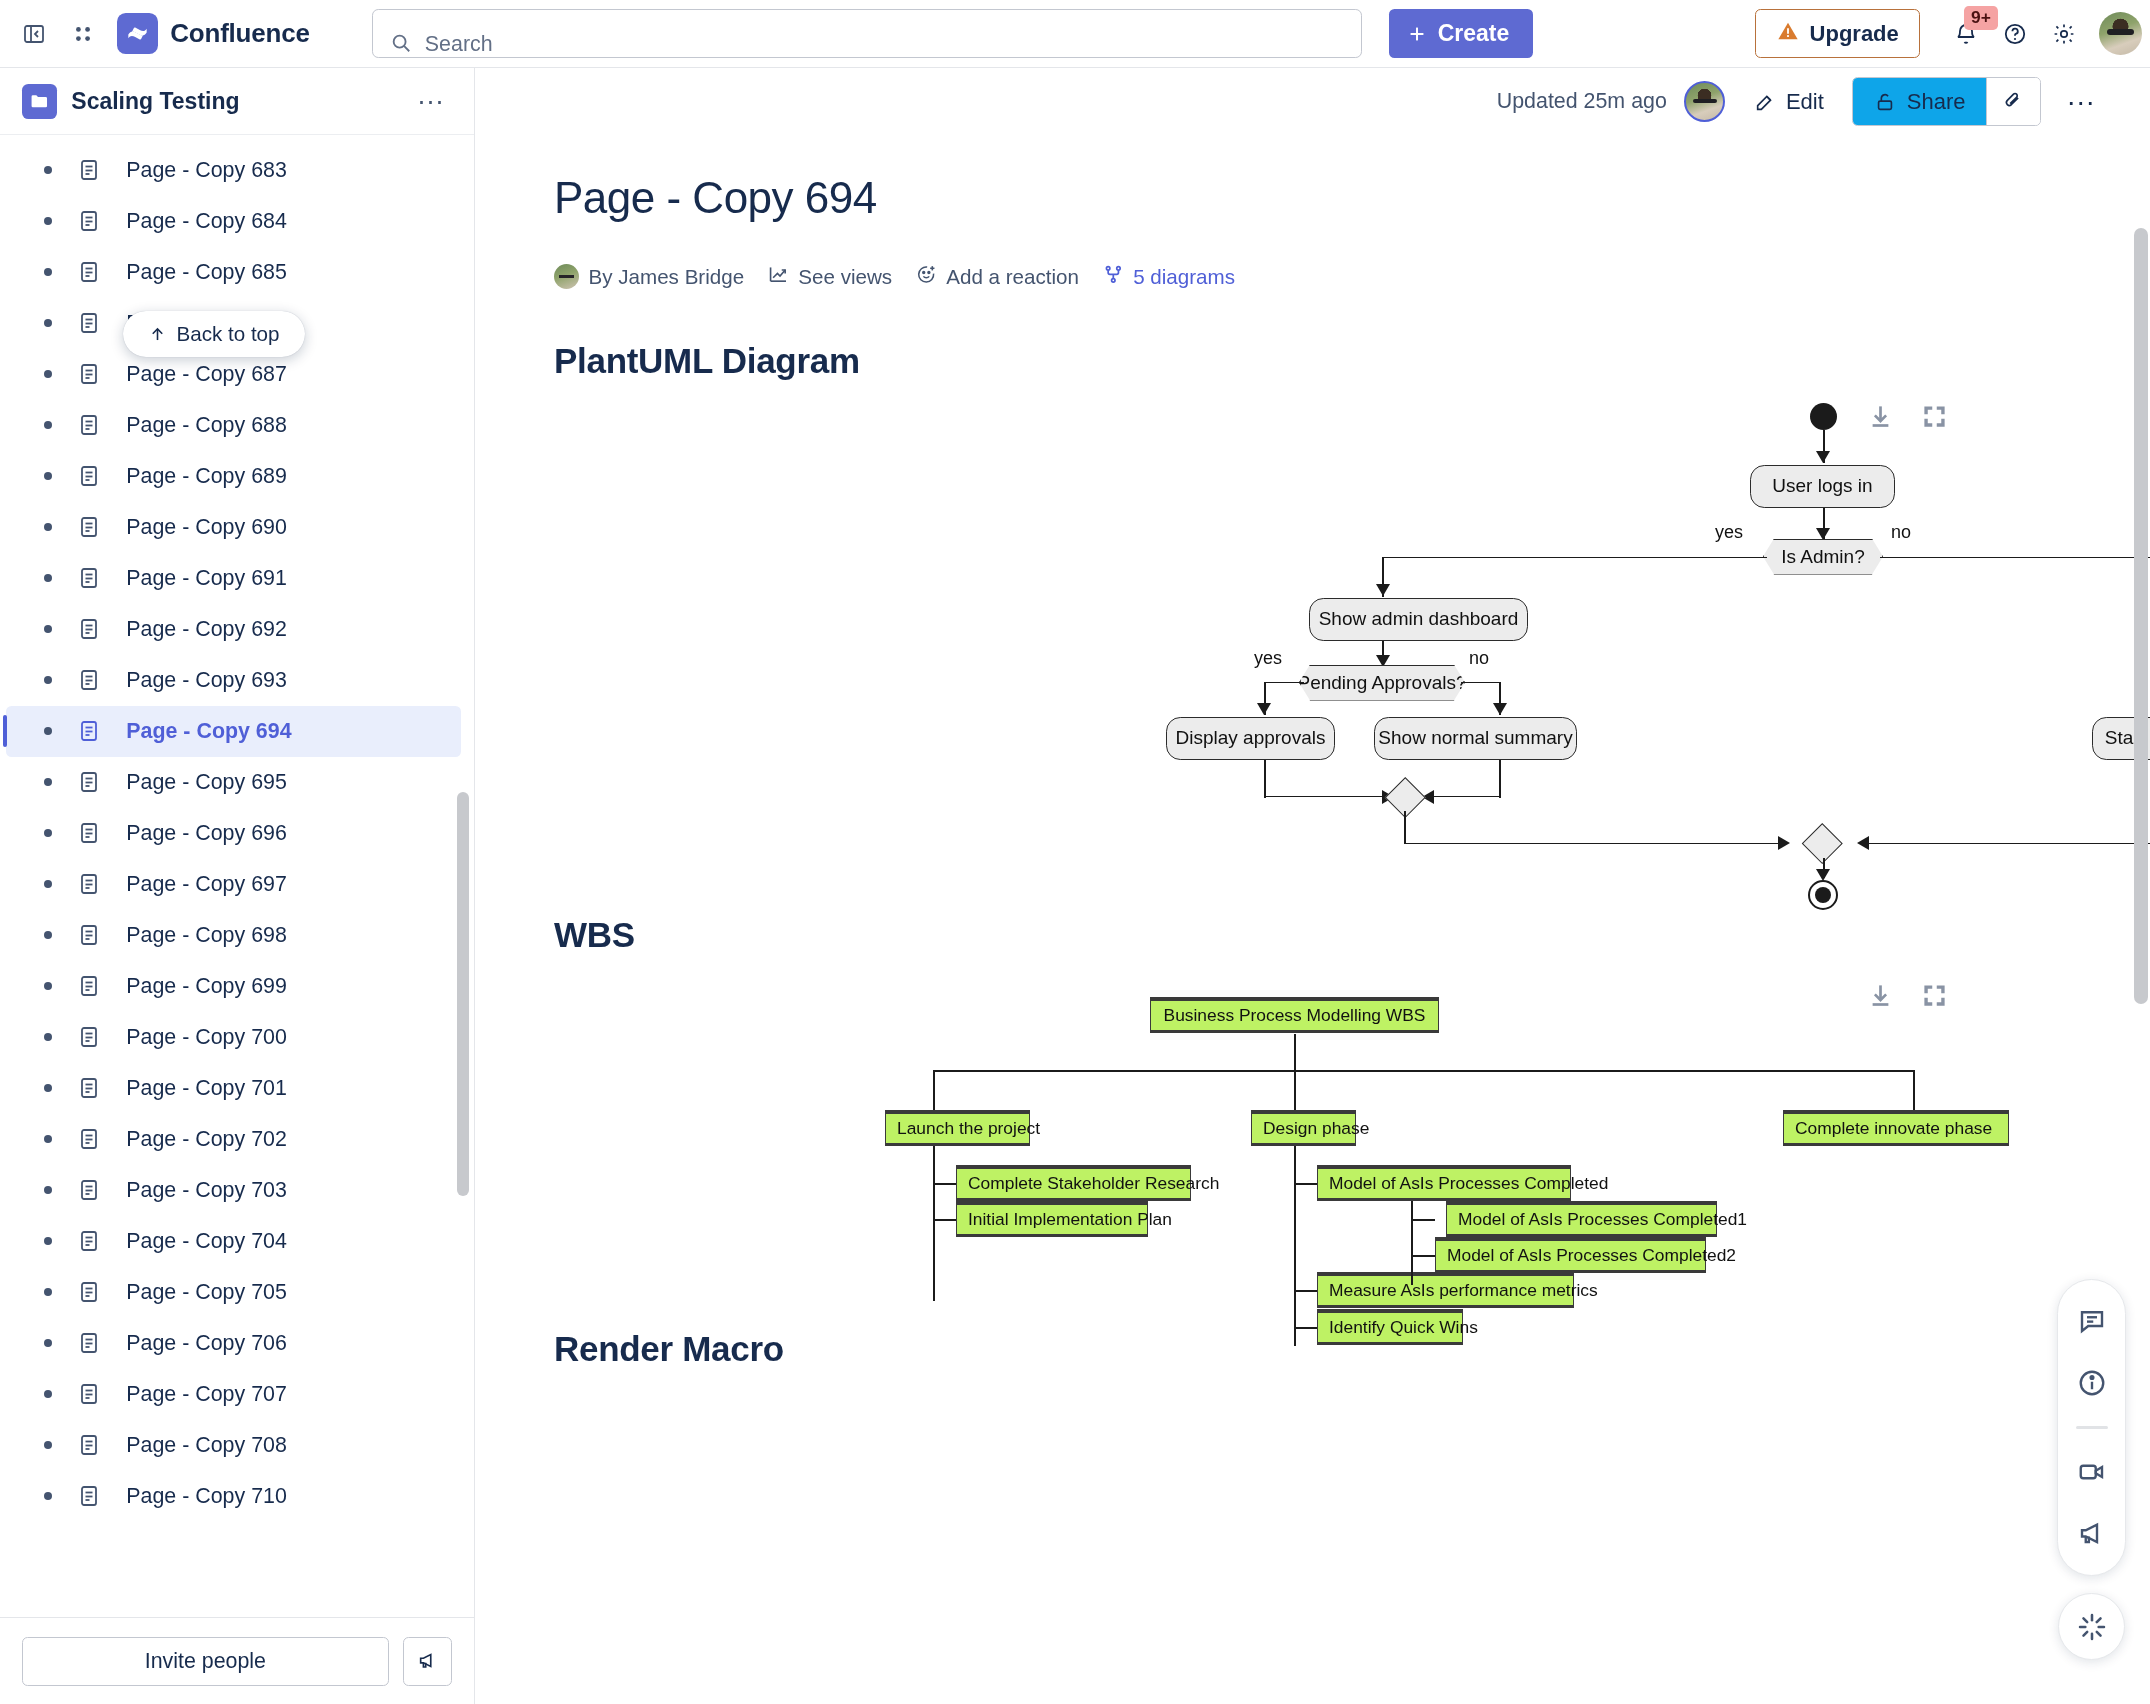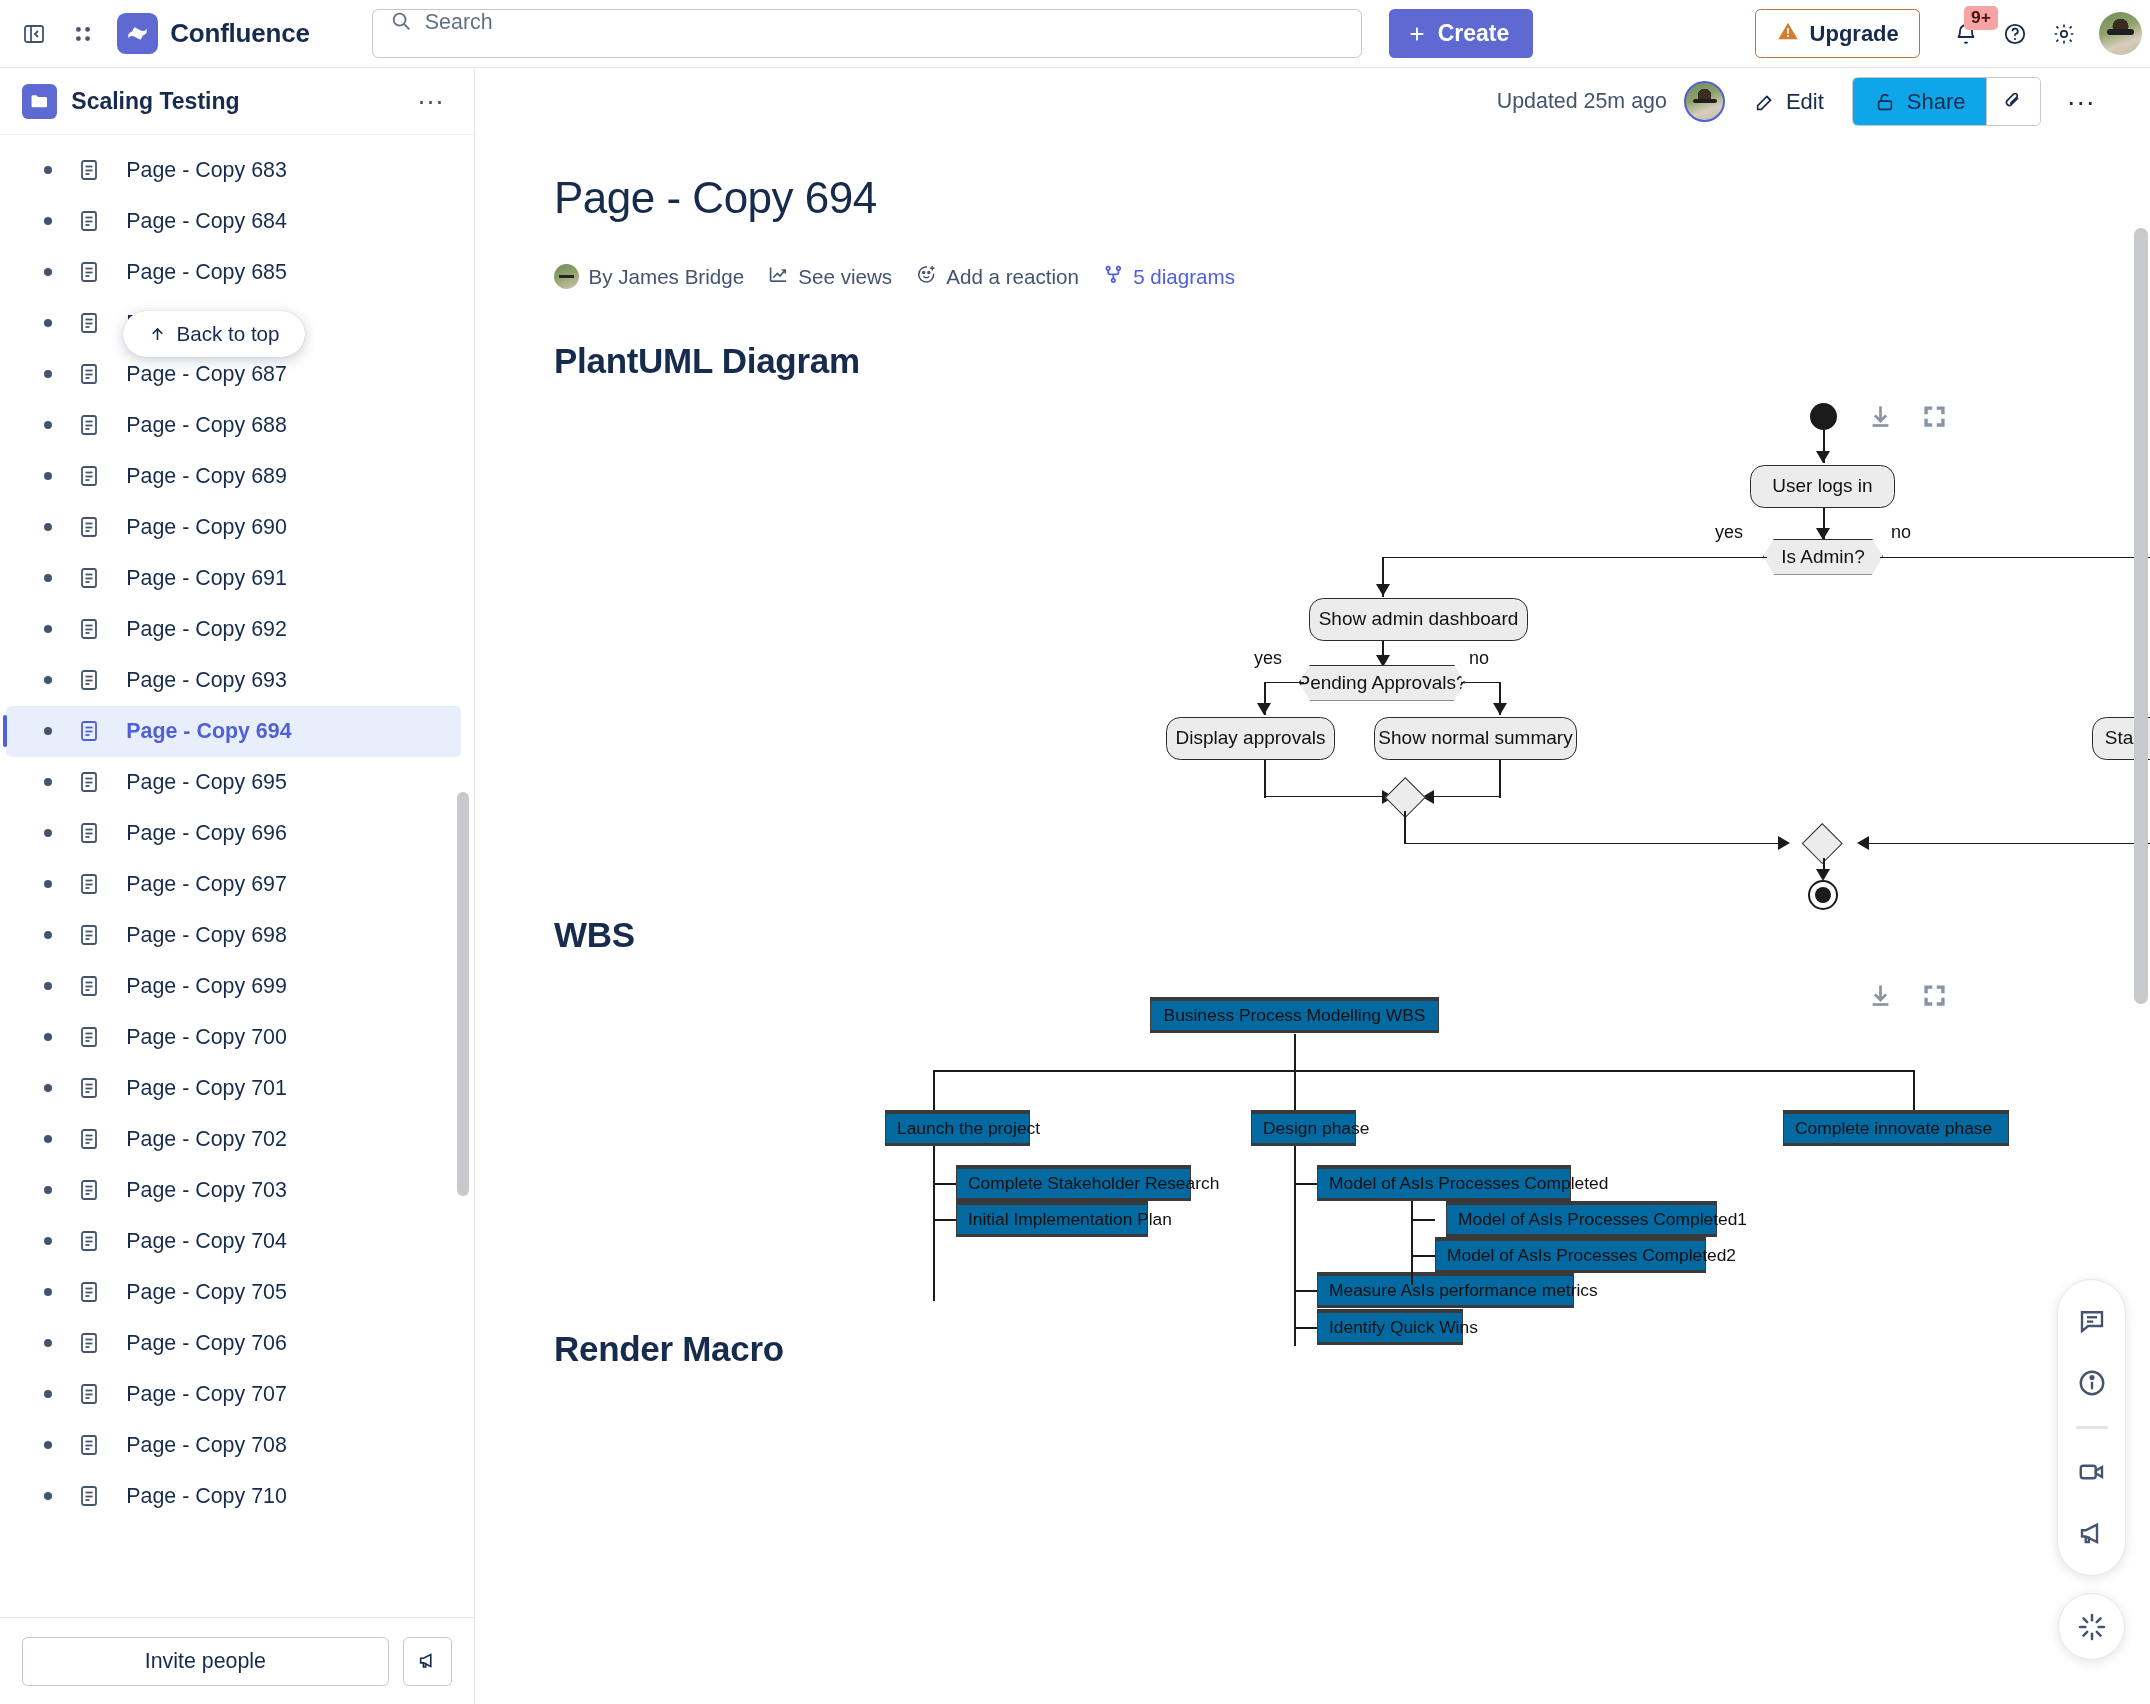--- a/index.html
+++ b/index.html
@@ -23,21 +23,21 @@
   .brand { display: flex; align-items: center; gap: 12.7px; margin-left: 9.5px; cursor: pointer; }
   .brand-logo {
     width: 41px; height: 41px; border-radius: 8.7px; background: #5e6ad2;
     display: flex; align-items: center; justify-content: center;
   }
   .brand-name { font-size: 26px; font-weight: 700; color: #172b4d; letter-spacing: -0.2px; }
 
   .search-wrap { margin-left: 62px; }
   .search-box {
     width: 990px; height: 49px; border: 1.3px solid #c3c7d0; border-radius: 6.3px;
-    display: flex; align-items: flex-start; padding: 0 17.4px; gap: 12.7px; background: #fff; cursor: text;
+    display: flex; align-items: flex-end; padding: 0 17.4px; gap: 12.7px; background: #fff; cursor: text;
   }
   .search-box input {
     border: none; outline: none; background: transparent; font-size: 21.4px;
     color: #172b4d; font-family: "Liberation Sans", sans-serif; width: 100%;
   }
   .search-box input::placeholder { color: #626f86; }
 
   .create-btn {
     margin-left: 27px; height: 49px; background: #5e6ad2; color: #fff;
     border: none; border-radius: 5.5px; padding: 0 24px 0 17.4px; font-size: 23px; font-weight: 600;
@@ -229,21 +229,21 @@
   }
   .arr-r {
     position: absolute; width: 0; height: 0;
     border-top: 7.1px solid transparent; border-bottom: 7.1px solid transparent;
     border-left: 12px solid #1b1b1b;
   }
 
   
   .wbs { position: relative; width: 100%; height: 309px; margin-top: 14.3px; }
   .wbs-node {
-    position: absolute; background: #0369a1; font-size: 17.4px; color: #111;
+    position: absolute; background: #bef264; font-size: 17.4px; color: #111;
     border: 1.3px solid #3a3a3a; border-top-width: 4px; border-bottom-width: 3.2px;
     height: 36px; display: flex; align-items: center; padding: 4px 11px; white-space: nowrap;
   }
   .wbs-node.ctr { justify-content: center; }
 
   
   .right-rail {
     position: absolute; right: 25px; bottom: 44px; display: flex; flex-direction: column;
     align-items: center; gap: 17.4px; z-index: 30;
   }

